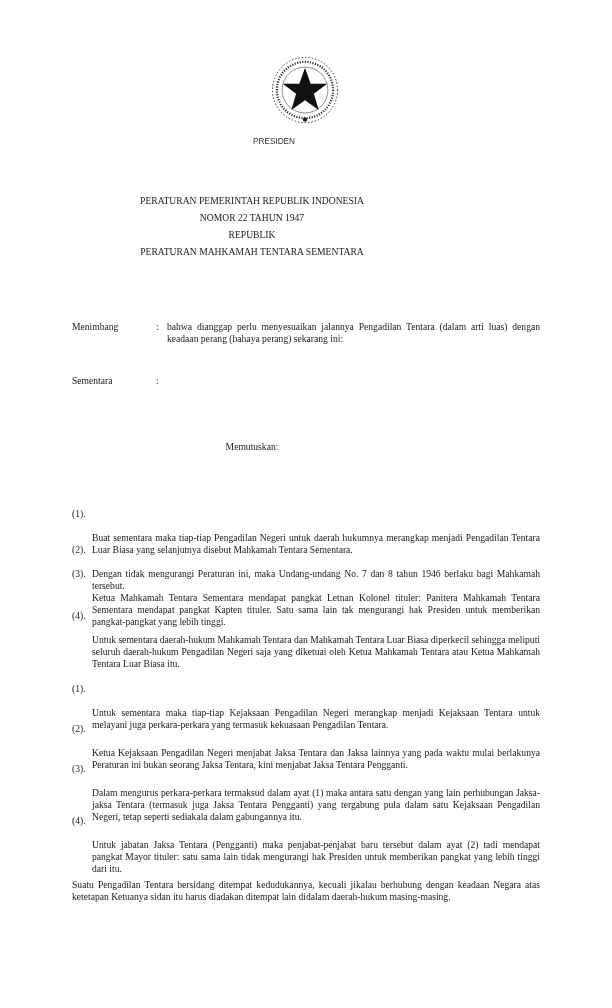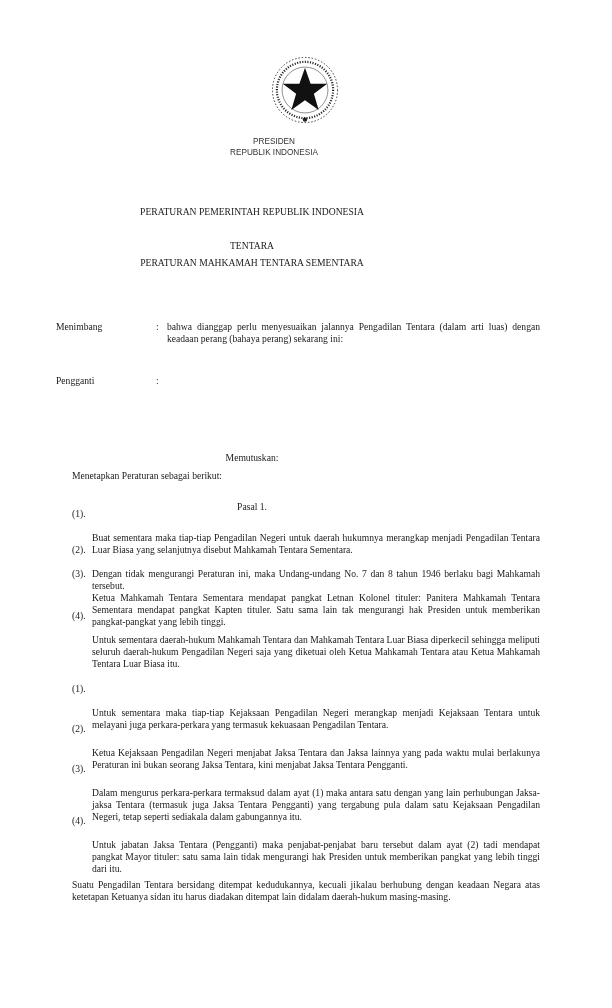--- a/index.html
+++ b/index.html
@@ -2,22 +2,22 @@
 <html><head>
 <meta charset="utf-8">
 <style>
   html, body { margin: 0; padding: 0; background: #ffffff; }
   body { width: 612px; height: 1008px; position: relative; overflow: hidden;
          font-family: "Liberation Serif", "DejaVu Serif", serif; color: #1a1a1a; }
   .page { position: absolute; left: 0; top: 0; width: 612px; height: 1008px; }
   .emblem { position: absolute; left: 268px; top: 53px; width: 74px; height: 74px; }
   .hdr-sans { position: absolute; left: 0; width: 548px; text-align: center;
               font-family: "Liberation Sans", "DejaVu Sans", sans-serif; font-size: 8.2px; color: #333; }
-  .ctr { position: absolute; left: 0; width: 504px; text-align: center; font-size: 9.6px; margin-top: 11px; }
-  .lbl { position: absolute; left: 56px; font-size: 9.6px; }
+  .ctr { position: absolute; left: 0; width: 504px; text-align: center; font-size: 9.6px; }
+  .lbl { position: absolute; left: 72px; font-size: 9.6px; }
   .colon { position: absolute; left: 156px; font-size: 9.6px; }
   .para { position: absolute; left: 167px; width: 373px; font-size: 9.6px; line-height: 12px;
           text-align: justify; }
   .full { position: absolute; left: 72px; width: 468px; font-size: 9.6px; line-height: 12px; text-align: justify; }
   .item { position: absolute; left: 72px; width: 468px; font-size: 9.6px; line-height: 12px; }
   .item .num { position: absolute; left: 0; top: 0; }
   .item .txt { display: block; margin-left: 20px; text-align: justify; margin-top: 24px; }
 </style>
 </head>
 <body>
@@ -26,39 +26,37 @@
 
   <svg class="emblem" viewBox="0 0 100 100">
     <circle cx="50" cy="50" r="44" fill="none" stroke="#222" stroke-width="1.2" stroke-dasharray="2 2.5"></circle>
     <circle cx="50" cy="50" r="38" fill="none" stroke="#222" stroke-width="3" stroke-dasharray="1.5 2"></circle>
     <circle cx="50" cy="50" r="31" fill="none" stroke="#444" stroke-width="0.8"></circle>
     <polygon fill="#111" points="50,20 57.6,41.5 80,41.5 62,55 68.5,77 50,63.8 31.5,77 38,55 20,41.5 42.4,41.5"></polygon>
     <circle cx="50" cy="90" r="3" fill="#222"></circle>
   </svg>
 
   <div class="hdr-sans" style="top:137px;">PRESIDEN</div>
-  <div class="hdr-sans" style="top:148px;">REPUBLIK INDONESIA</div>
 
   <div class="ctr" style="top:195px;">PERATURAN PEMERINTAH REPUBLIK INDONESIA</div>
-  <div class="ctr" style="top:229px;">TENTARA</div>
+  <div class="ctr" style="top:212px;">NOMOR 22 TAHUN 1947</div>
+  <div class="ctr" style="top:229px;">REPUBLIK</div>
   <div class="ctr" style="top:246px;">PERATURAN MAHKAMAH TENTARA SEMENTARA</div>
 
 
   <div class="lbl" style="top:321px;">Menimbang</div>
   <div class="colon" style="top:321px;">:</div>
   <div class="para" style="top:321px;">bahwa dianggap perlu menyesuaikan jalannya Pengadilan Tentara (dalam arti luas) dengan keadaan perang (bahaya perang) sekarang ini:</div>
 
-  <div class="lbl" style="top:375px;">Pengganti</div>
+  <div class="lbl" style="top:375px;">Sementara</div>
   <div class="colon" style="top:375px;">:</div>
 
   <div class="ctr" style="top:441px;text-align:center;">Memutuskan:</div>
 
-  <div class="full" style="top:470px;">Menetapkan Peraturan sebagai berikut:</div>
 
-  <div class="ctr" style="top:490px;">Pasal 1.</div>
 
   <div class="item" style="top:508px;">
     <span class="num">(1).</span>
     <span class="txt">Buat sementara maka tiap-tiap Pengadilan Negeri untuk daerah hukumnya merangkap menjadi Pengadilan Tentara Luar Biasa yang selanjutnya disebut Mahkamah Tentara Sementara.</span>
   </div>
   <div class="item" style="top:544px;">
     <span class="num">(2).</span>
     <span class="txt">Dengan tidak mengurangi Peraturan ini, maka Undang-undang No. 7 dan 8 tahun 1946 berlaku bagi Mahkamah tersebut.</span>
   </div>
   <div class="item" style="top:568px;">

